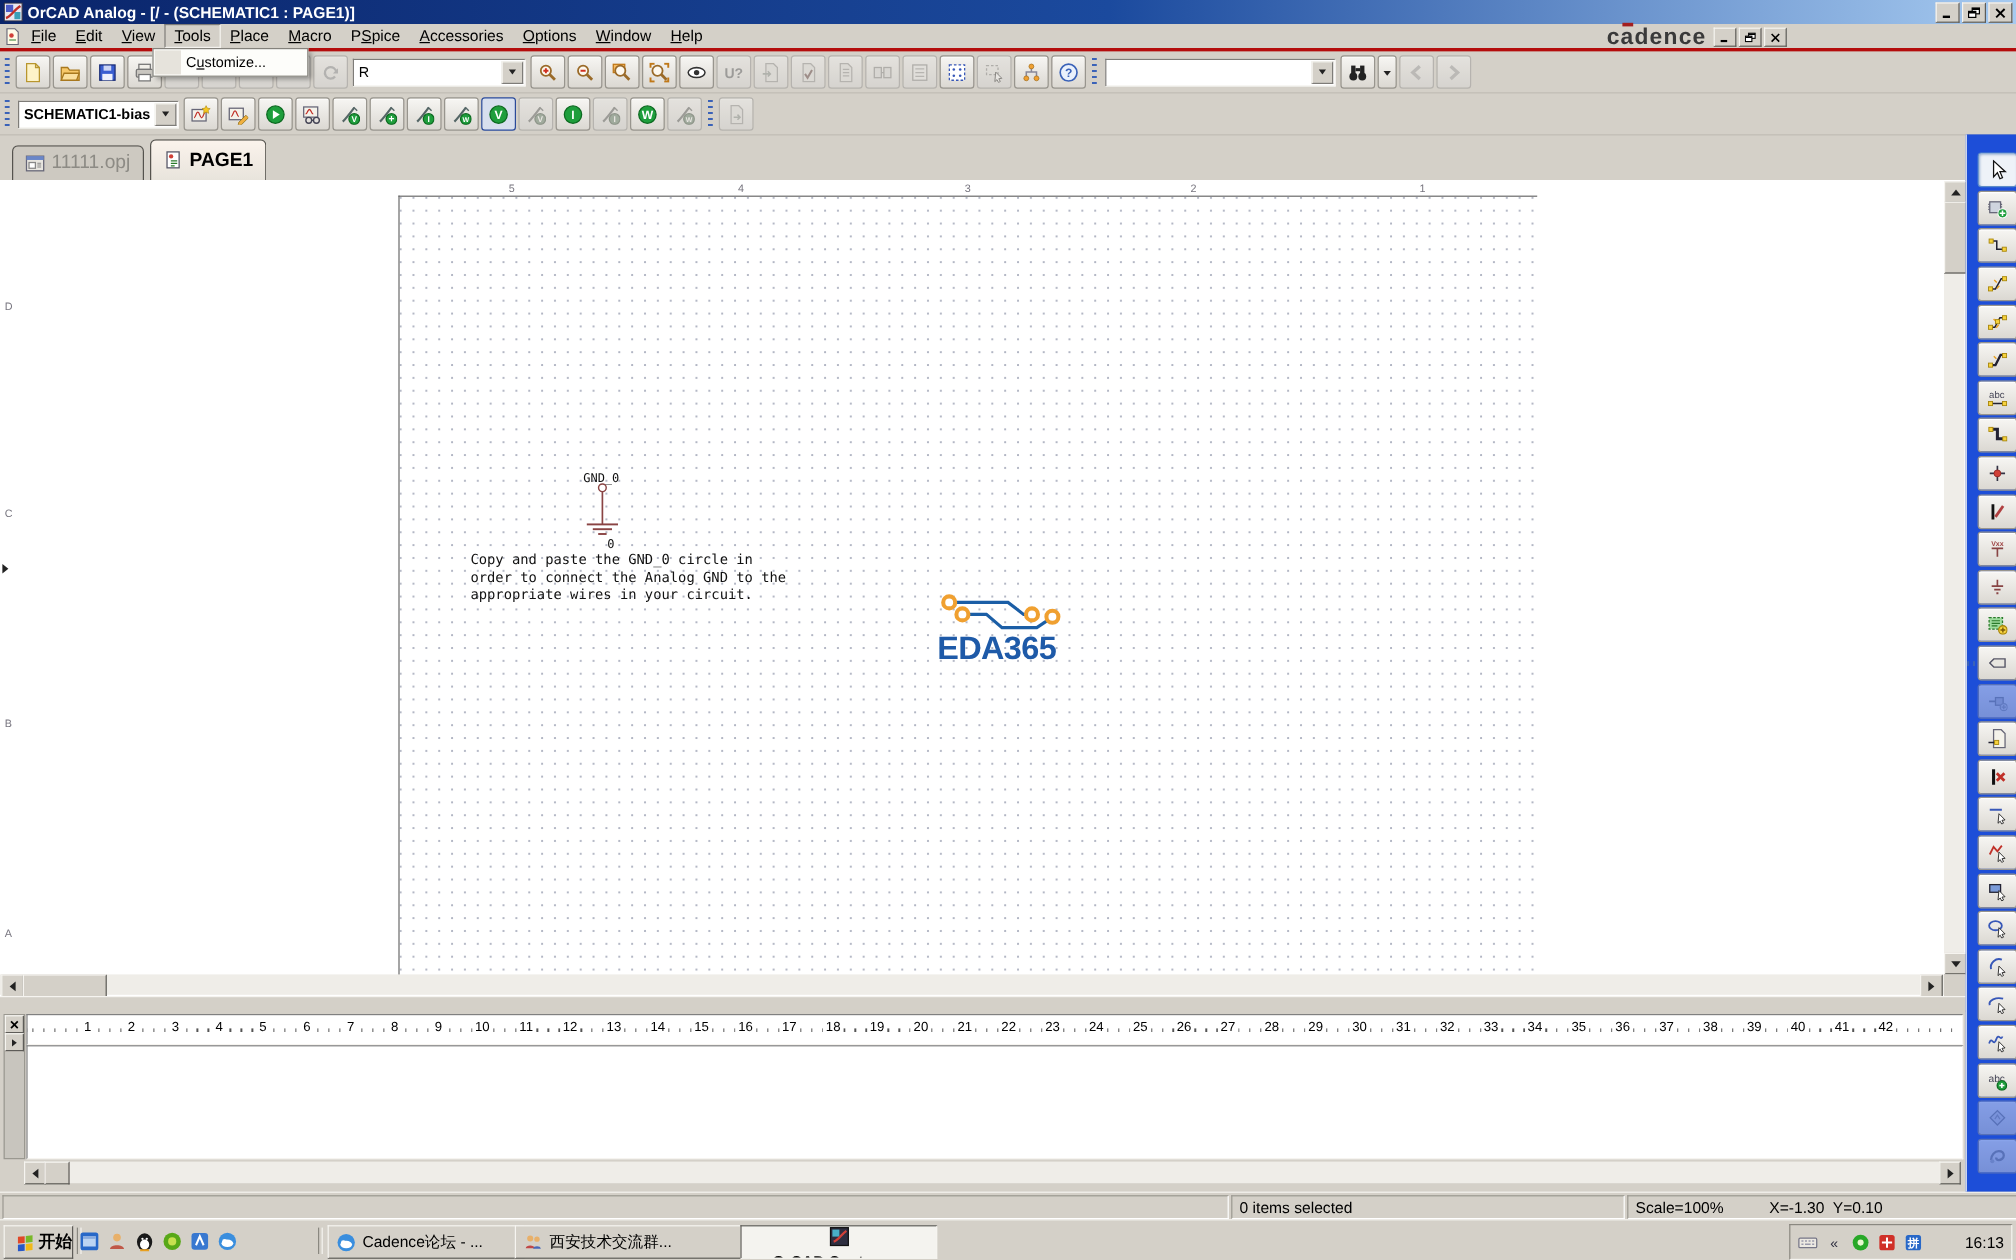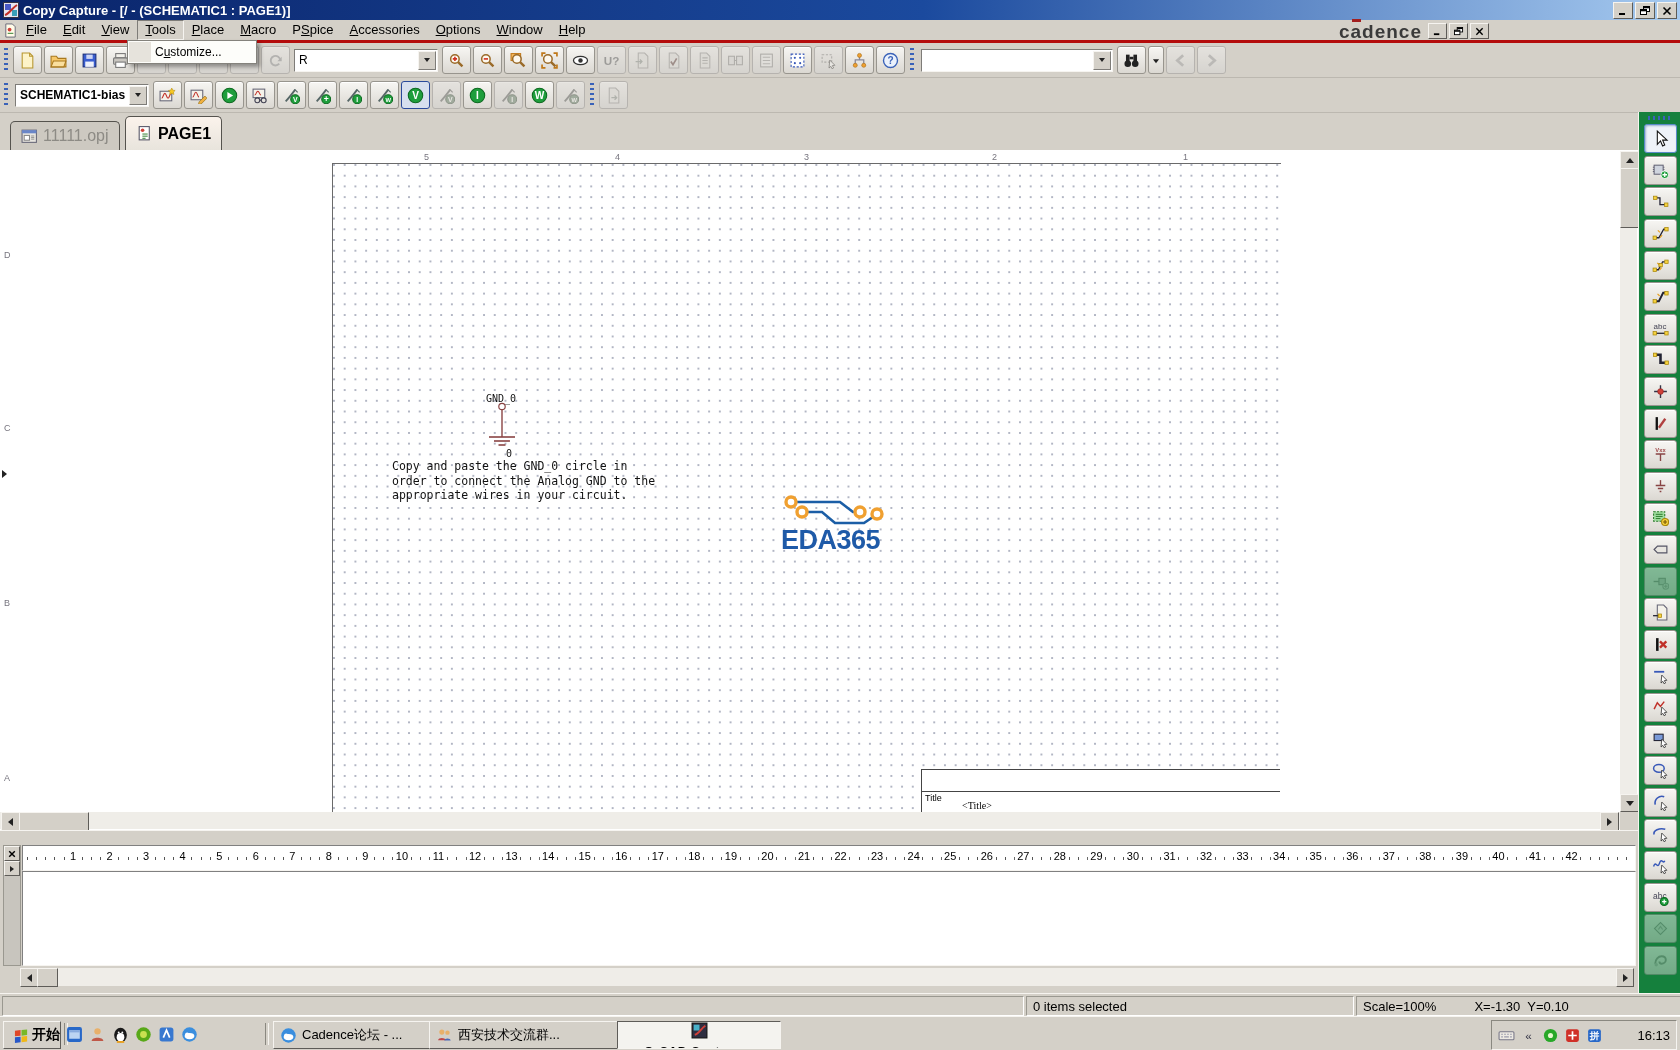--- a/index.html
+++ b/index.html
@@ -98,41 +98,41 @@
   .ql{position:absolute;left:66px;top:5px;display:flex;gap:6px;align-items:center;height:24px;}
   .tsep{width:2px;height:22px;border-left:1px solid #8a8880;border-right:1px solid #f6f4f0;margin:0 3px;}
   .taskbtn{position:absolute;top:4px;height:26px;background:#d4d0c8;border:1px solid;
     border-color:#f6f4f0 #5e5c58 #5e5c58 #f6f4f0;display:flex;align-items:center;gap:5px;padding:0 6px;
     font-size:13px;white-space:nowrap;overflow:hidden;}
   .taskbtn.active{background:#f4f3ef;border-color:#5e5c58 #f6f4f0 #f6f4f0 #5e5c58;font-weight:700;flex-direction:column;}
   .tray{position:absolute;right:3px;top:3px;width:172px;height:28px;border:1px solid;
     border-color:#8a8880 #f6f4f0 #f6f4f0 #8a8880;display:flex;align-items:center;gap:4px;padding:0 6px;}
   .clock{margin-left:auto;font-size:13px;}
   
-  .rtools{position:absolute;left:1638px;top:112px;width:42px;height:881px;background:#15803d;
-    border-left:1px solid #f6f4f0;display:flex;flex-direction:column;align-items:center;}
+  .rtools{position:absolute;left:1638px;top:112px;width:42px;height:881px;background:#1d4ed8;
+    border-left:1px solid #f6f4f0;display:flex;flex-direction:row;align-items:center;}
   .hgrip{width:24px;height:4px;margin:4px 0 3px 0;background:repeating-linear-gradient(to right,#3a62b8 0 2px,transparent 2px 5px);}
   .rtools .tbtn{width:31px;height:27px;margin:1.3px 0;}
   svg{display:block;}
 </style>
 </head>
 <body>
 
 <div id="app">
 
   <div class="titlebar">
     <span class="appicon">
         <svg viewBox="0 0 16 16" width="16" height="16">
           <rect x="0.5" y="0.5" width="15" height="15" fill="#e8e6f0" stroke="#334"></rect>
           <rect x="2" y="2" width="6" height="6" fill="#4a5ac8"></rect>
           <rect x="9" y="8" width="5" height="6" fill="#3aa0b8"></rect>
           <path d="M2 13C6 12 9 6 14 3" stroke="#c03028" stroke-width="2" fill="none"></path>
         </svg>
       </span>
-    <span class="ttext">Copy Capture - [/ - (SCHEMATIC1 : PAGE1)]</span>
+    <span class="ttext">OrCAD Analog - [/ - (SCHEMATIC1 : PAGE1)]</span>
     <span class="winbtns">
       <span class="wbtn" able="true">
           <svg viewBox="0 0 10 10" width="10" height="10">
             <rect x="1" y="7" width="6" height="2" fill="#000"></rect>
           </svg>
         </span>
       <span class="wbtn">
           <svg viewBox="0 0 11 10" width="11" height="10">
             <rect x="3.5" y="0.5" width="6" height="5" fill="#fff" stroke="#000"></rect>
             <path d="M3.5 1.5h6" stroke="#000" stroke-width="1.6"></path>
@@ -553,25 +553,20 @@
       <polyline points="26,17 70,17 83,27 86,27" fill="none" stroke="#1b5ea6" stroke-width="2.6"></polyline>
       <polyline points="36,27 52,27 65,38 94,38 103,32" fill="none" stroke="#1b5ea6" stroke-width="2.6"></polyline>
       <circle cx="21" cy="17" r="5" fill="#fff" stroke="#f0a030" stroke-width="3.4"></circle>
       <circle cx="32" cy="27" r="5" fill="#fff" stroke="#f0a030" stroke-width="3.4"></circle>
       <circle cx="90" cy="27" r="5" fill="#fff" stroke="#f0a030" stroke-width="3.4"></circle>
       <circle cx="107" cy="29" r="5" fill="#fff" stroke="#f0a030" stroke-width="3.4"></circle>
     </svg>
     <div class="eda-text">EDA365</div>
 
     
-    <div class="tblock">
-      <div class="inline"></div>
-      <span class="tl">Title</span>
-      <span class="tv">&lt;Title&gt;</span>
-    </div>
 
     
     <div class="sb" style="left:1620px;top:1px;width:17px;height:661px;">
       <span class="sbtn" style="left:0;top:0;">
           <span class="arr-u"></span>
         </span>
       <span class="sthumb" style="left:0;top:17px;width:17px;height:58px;"></span>
       <span class="sbtn" style="left:0;bottom:0;">
           <span class="arr-d"></span>
         </span>

